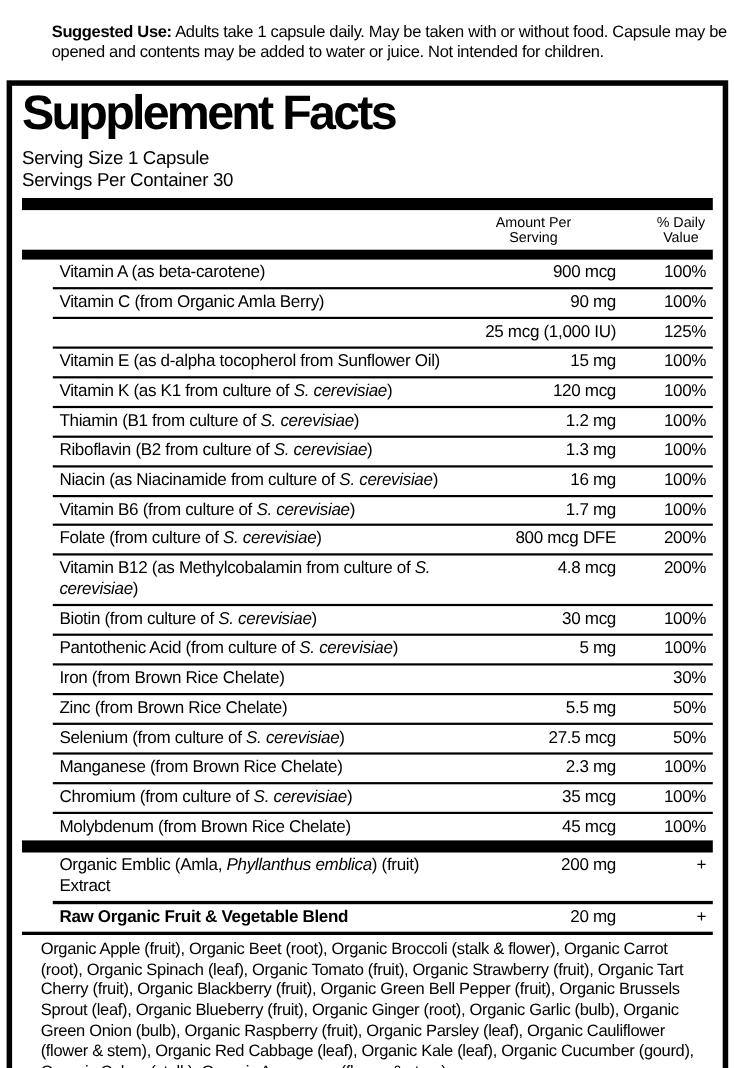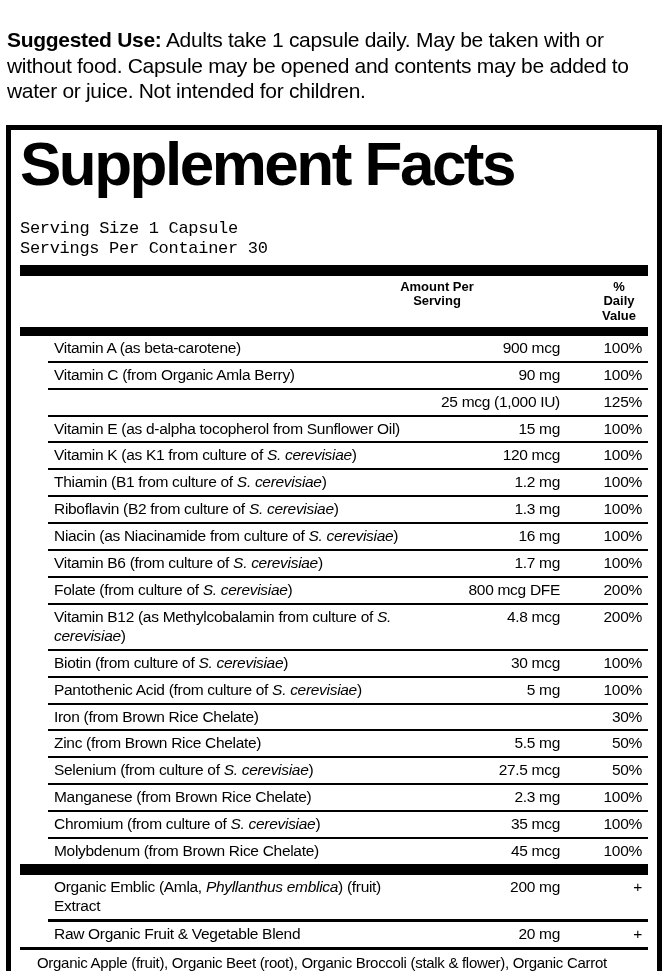--- a/index.html
+++ b/index.html
@@ -6,62 +6,61 @@
   body{
     width:668px;
     color:#000;
     font-family:"Liberation Sans","DejaVu Sans",sans-serif;
     -webkit-font-smoothing:antialiased;
   }
   .page{padding:6px 6px 8px 6px;}
 
   
   .suggested{
-    font-size:21px;
+    font-size:15px;
     line-height:1.22;
     letter-spacing:-0.3px;
     padding:0 1px;
+    margin-left:40px;
   }
   .suggested .lbl{font-weight:700;}
 
   
   .box{
     margin-top:5px;
     border:5px solid #000;
     padding:0 9px 4px 9px;
     background:#fff;
   }
   .title{
     font-weight:700;
-    font-size:62px;
+    font-size:44px;
     letter-spacing:-2.5px;
     line-height:1.0;
     padding-top:3px;
     white-space:nowrap;
   }
   .serving{
     font-size:17px;
     line-height:1.18;
     letter-spacing:-0.3px;
-    margin-top:24px;
-    font-family:Liberation Mono, monospace;
+    margin-top:9px;
   }
   .bar{background:#000;height:11px;margin-top:6px;}
   .bar.b2{height:9px;margin-top:0;}
   .bar.b3{height:11px;margin-top:0;}
 
   
   .hdr{
     display:flex;
     align-items:flex-start;
     padding:4px 6px 4px 6px;
-    font-weight:700;
+    font-weight:400;
     font-size:13px;
     line-height:1.1;
-    gap:48px;
   }
   .hdr .sp{flex:1;}
   .hdr .ah{width:150px;display:flex;justify-content:center;}
   .hdr .ah span{width:86px;text-align:center;}
   .hdr .dh{width:82px;display:flex;justify-content:center;}
   .hdr .dh span{width:58px;text-align:center;margin-left:36px;}
 
   
   .row{
     display:flex;
@@ -69,21 +68,21 @@
     padding:3px 6px 3px 6px;
     font-size:15.5px;
     line-height:1.22;
     letter-spacing:-0.3px;
     margin-left:28px;
   }
   .rows .row + .row{border-top:2.5px solid #000;justify-content:flex-end;}
   .cell.name{flex:1;padding-right:6px;}
   .cell.amount{width:150px;text-align:right;white-space:nowrap;}
   .cell.dv{width:82px;text-align:right;white-space:nowrap;}
-  .row.bold .cell.name{font-weight:400;}
+  .row.bold .cell.name{font-weight:700;}
   .it{font-style:italic;}
 
   
   .blends > * + *{border-top:3px solid #000;}
   .desc{
     padding:4px 8px 6px 17px;
     font-size:15px;
     line-height:1.24;
     letter-spacing:-0.3px;
   }

